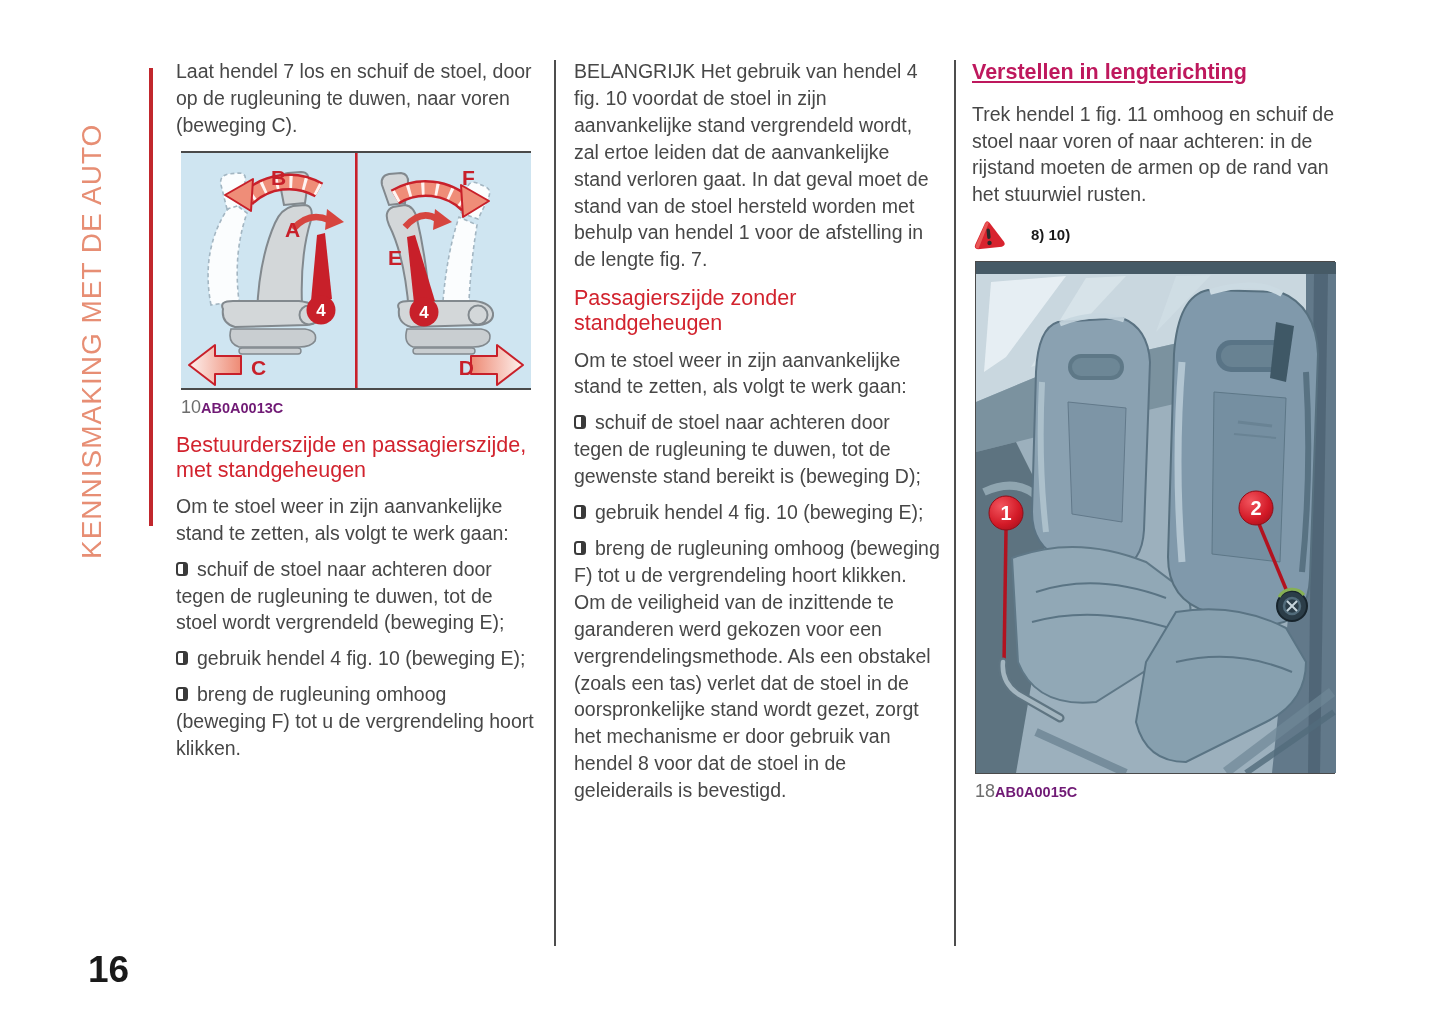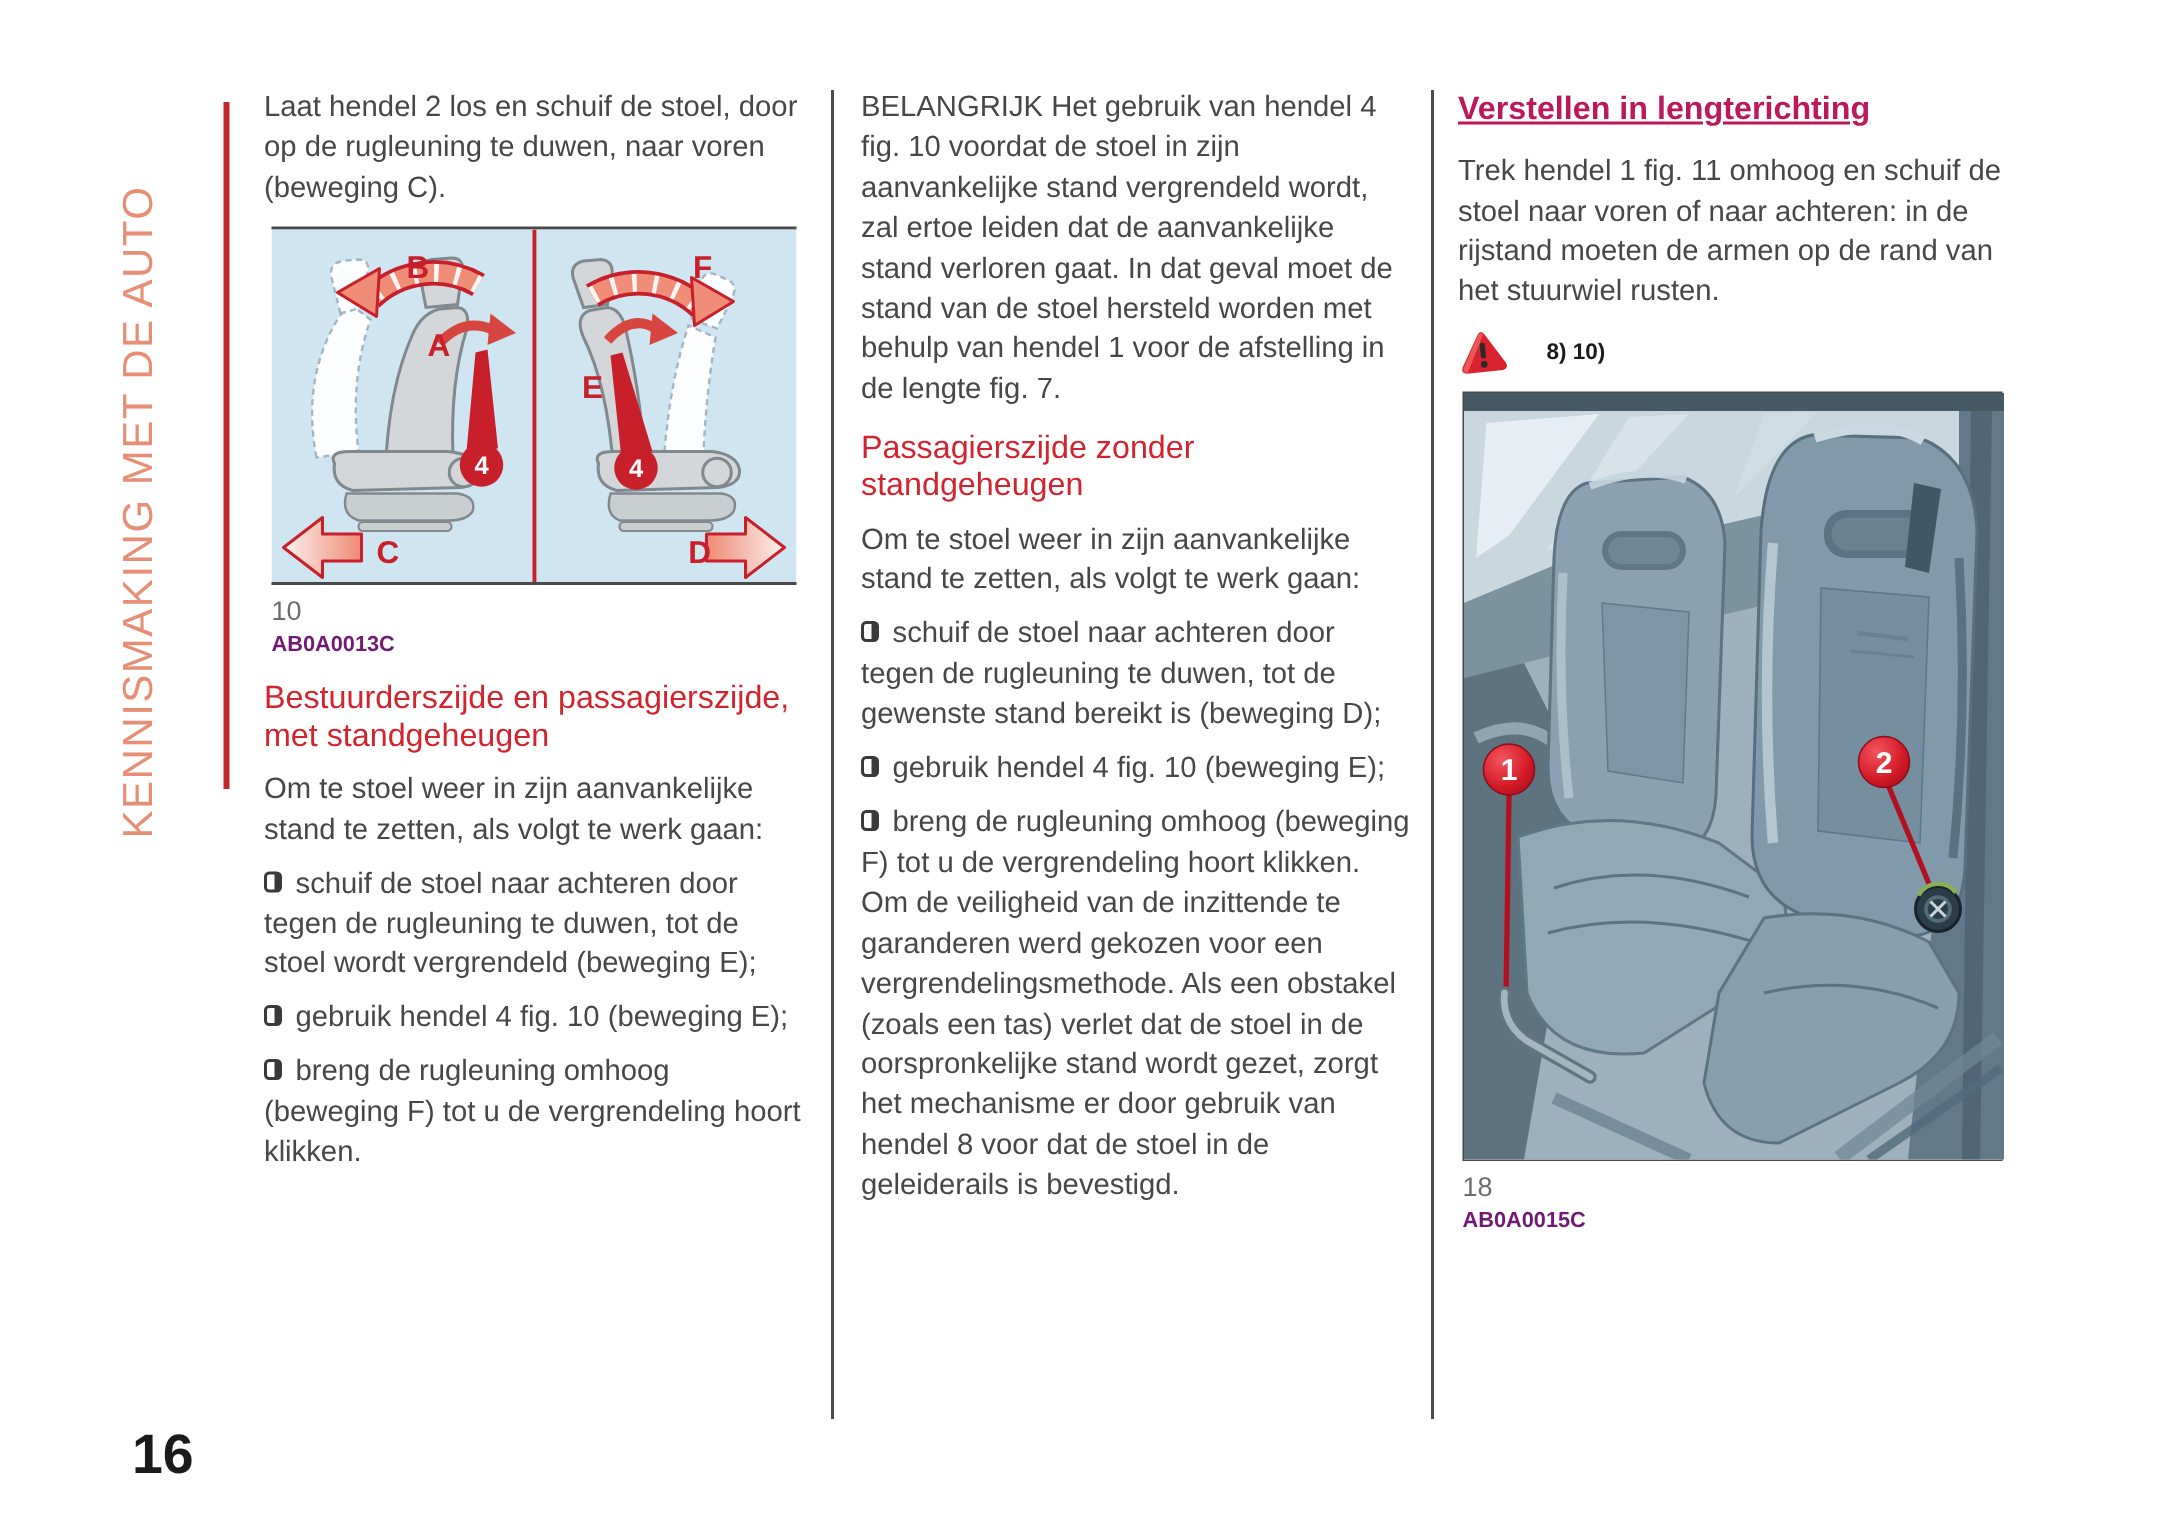--- a/index.html
+++ b/index.html
@@ -43,21 +43,21 @@
     margin-right:9px;
   }
 
   .figure10 {
     margin:12px 0 0 5px; width:350px;
     border-top:2px solid #4a4a4a; border-bottom:2px solid #4a4a4a;
     line-height:0;
   }
   .figcap {
     display:flex; justify-content:flex-start; align-items:baseline;
-    width:350px; margin:5px 0 0 5px;flex-direction:column;
+    width:350px; margin:5px 0 0 5px;
   }
   .fignum { color:#6d6d6d; font-size:18px; }
   .figcode { color:#701a75; font-weight:bold; font-size:14.5px; }
 
   .warning-row { display:flex; align-items:center; gap:10px; margin:12px 0 11px; }
   .warn-refs { font-weight:bold; font-size:15px; color:#1a1a1a;margin-left:16px; }
 
   .figure11 {
     margin:2px 0 0 3px; width:360px; line-height:0;
     border:1.5px solid #4a4a4a; border-left-width:1px; border-right-width:1px;
@@ -75,21 +75,21 @@
 
 <div class="vert-label-anchor">
   <span class="vert-label">KENNISMAKING MET DE AUTO</span>
 </div>
 <div class="side-rule"></div>
 
 <div class="vsep" id="sep1"></div>
 <div class="vsep" id="sep2"></div>
 
 <div class="col body-text" id="col1">
-  <p class="body">Laat hendel 2 los en schuif de stoel, door op de rugleuning te duwen, naar voren (beweging C).</p>
+  <p class="body">Laat hendel 7 los en schuif de stoel, door op de rugleuning te duwen, naar voren (beweging C).</p>
 
   <div class="figure10">
     <svg width="350" height="235" viewBox="0 0 350 235">
       <defs>
         <linearGradient id="gradArr" x1="0" y1="0" x2="1" y2="0">
           <stop offset="0" stop-color="#fdf1ee"></stop>
             <stop offset="1" stop-color="#ee8a74"></stop>
         </linearGradient>
         <linearGradient id="gradArrR" x1="1" y1="0" x2="0" y2="0">
           <stop offset="0" stop-color="#fdf1ee"></stop>

